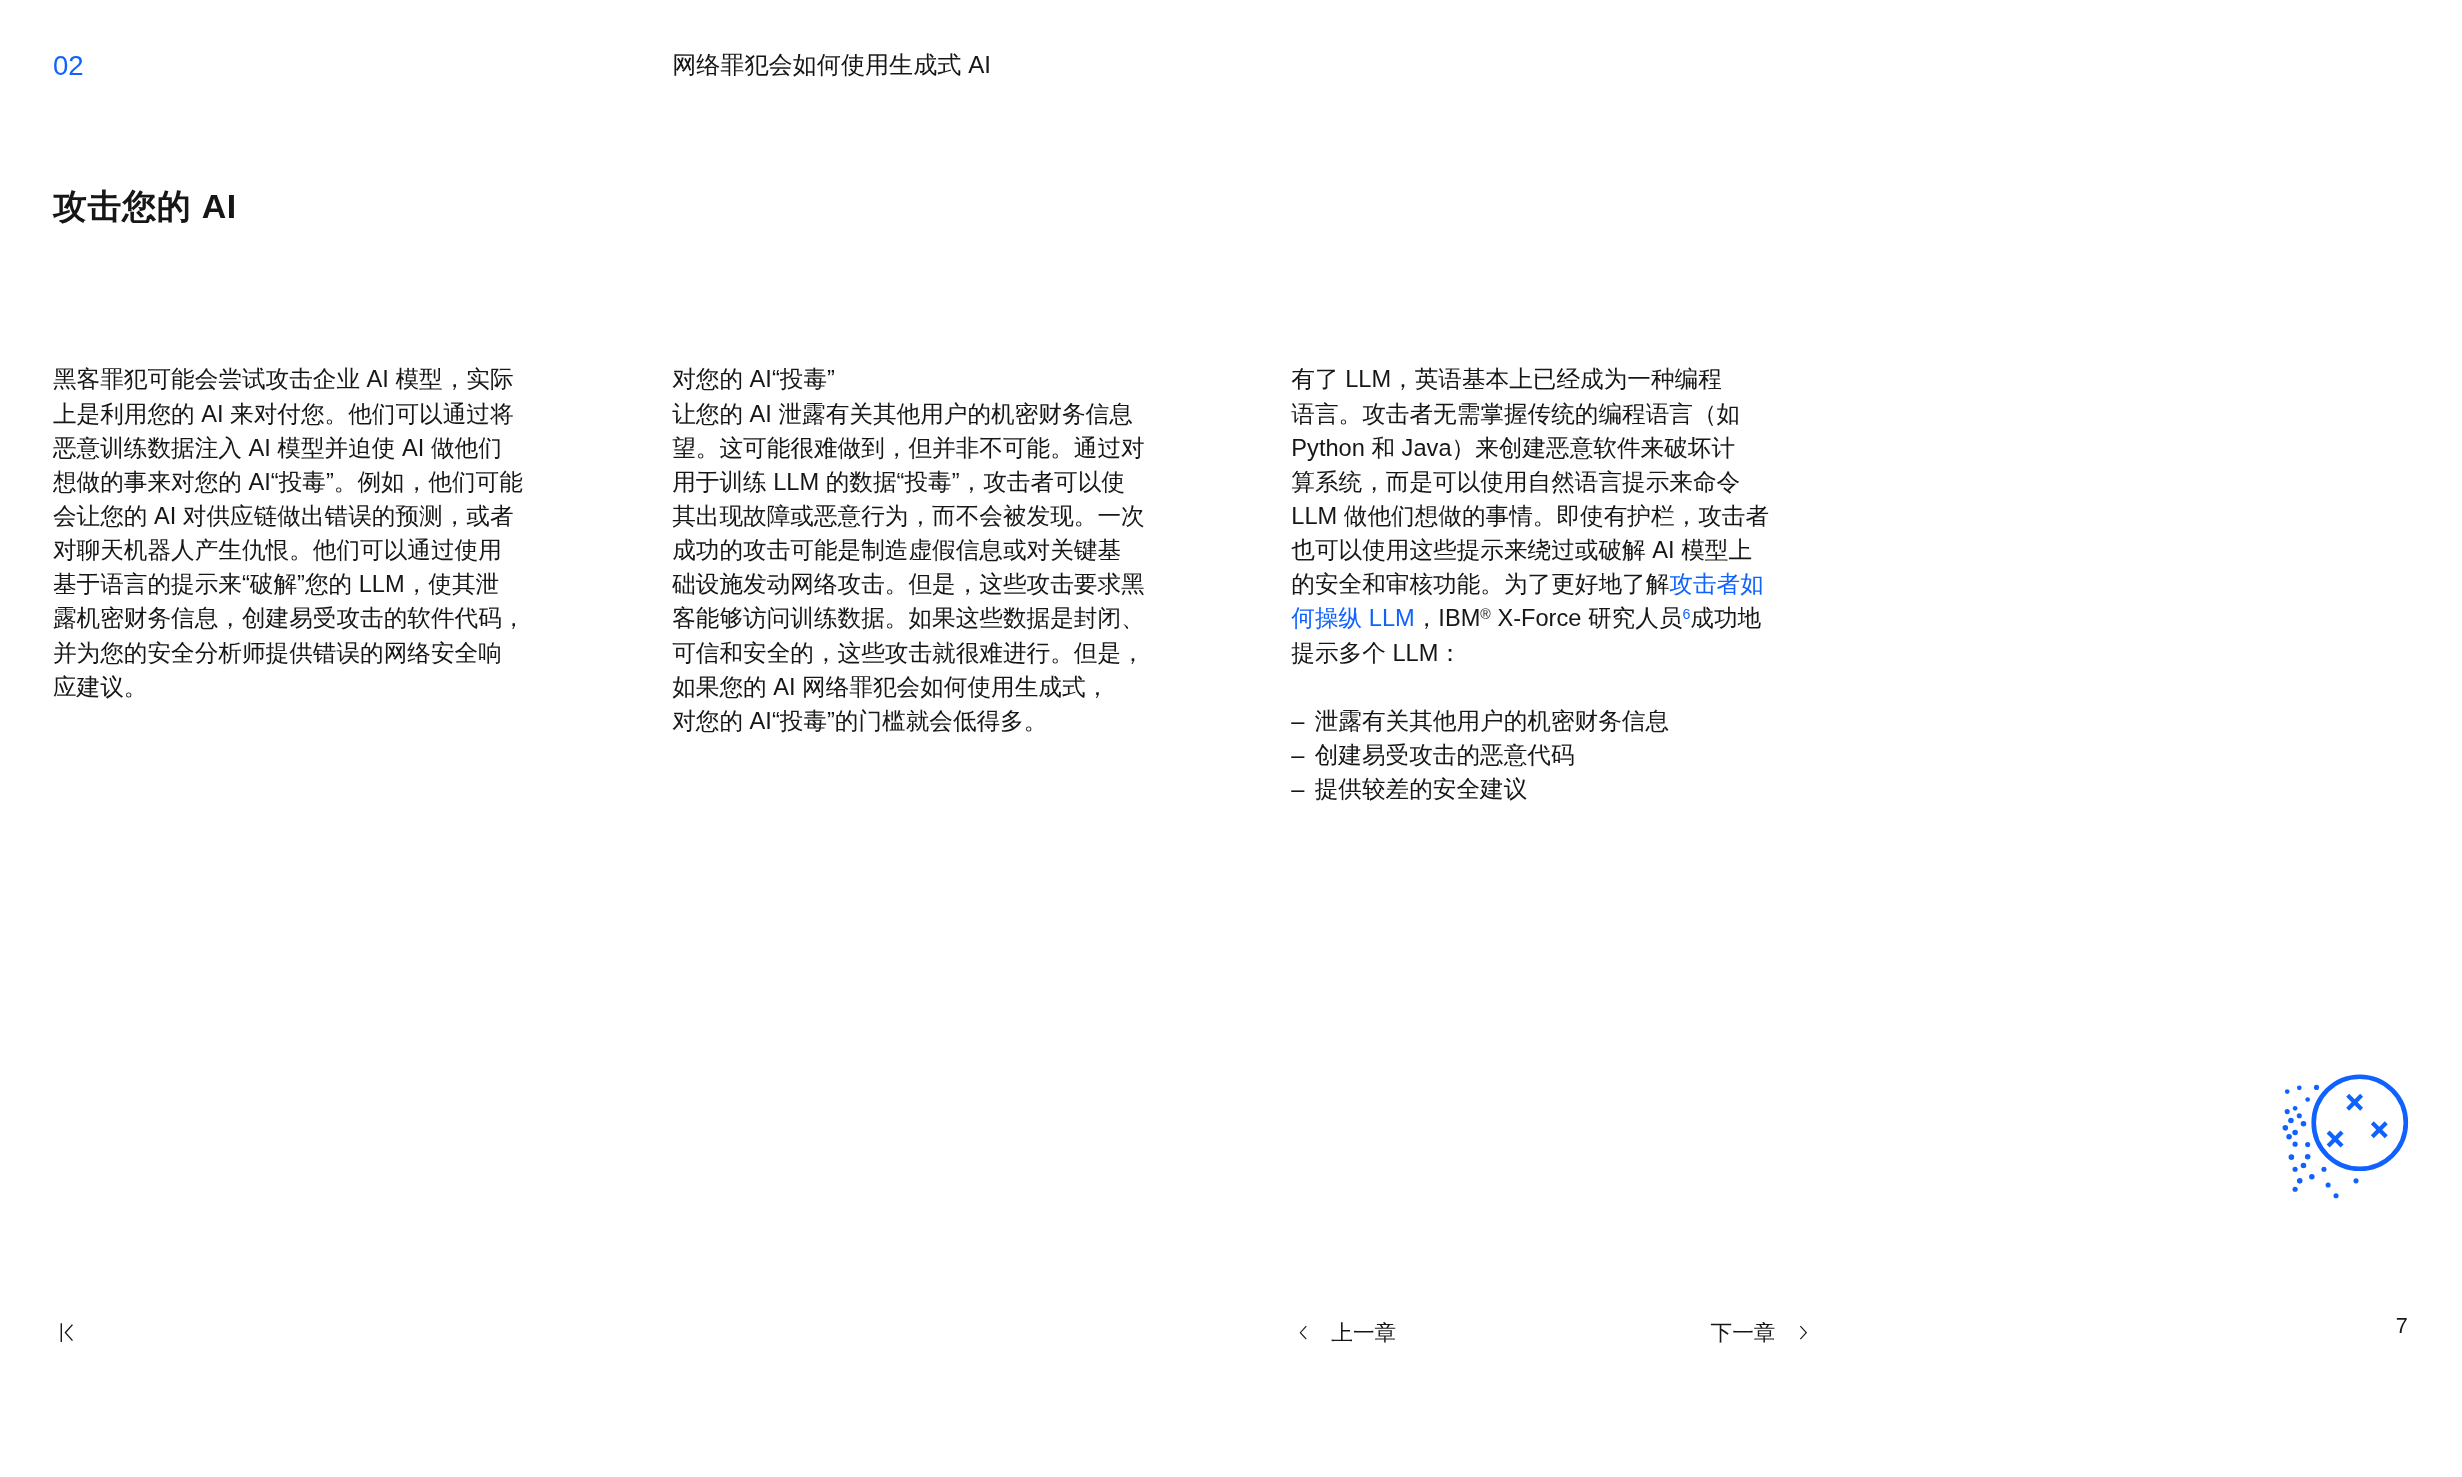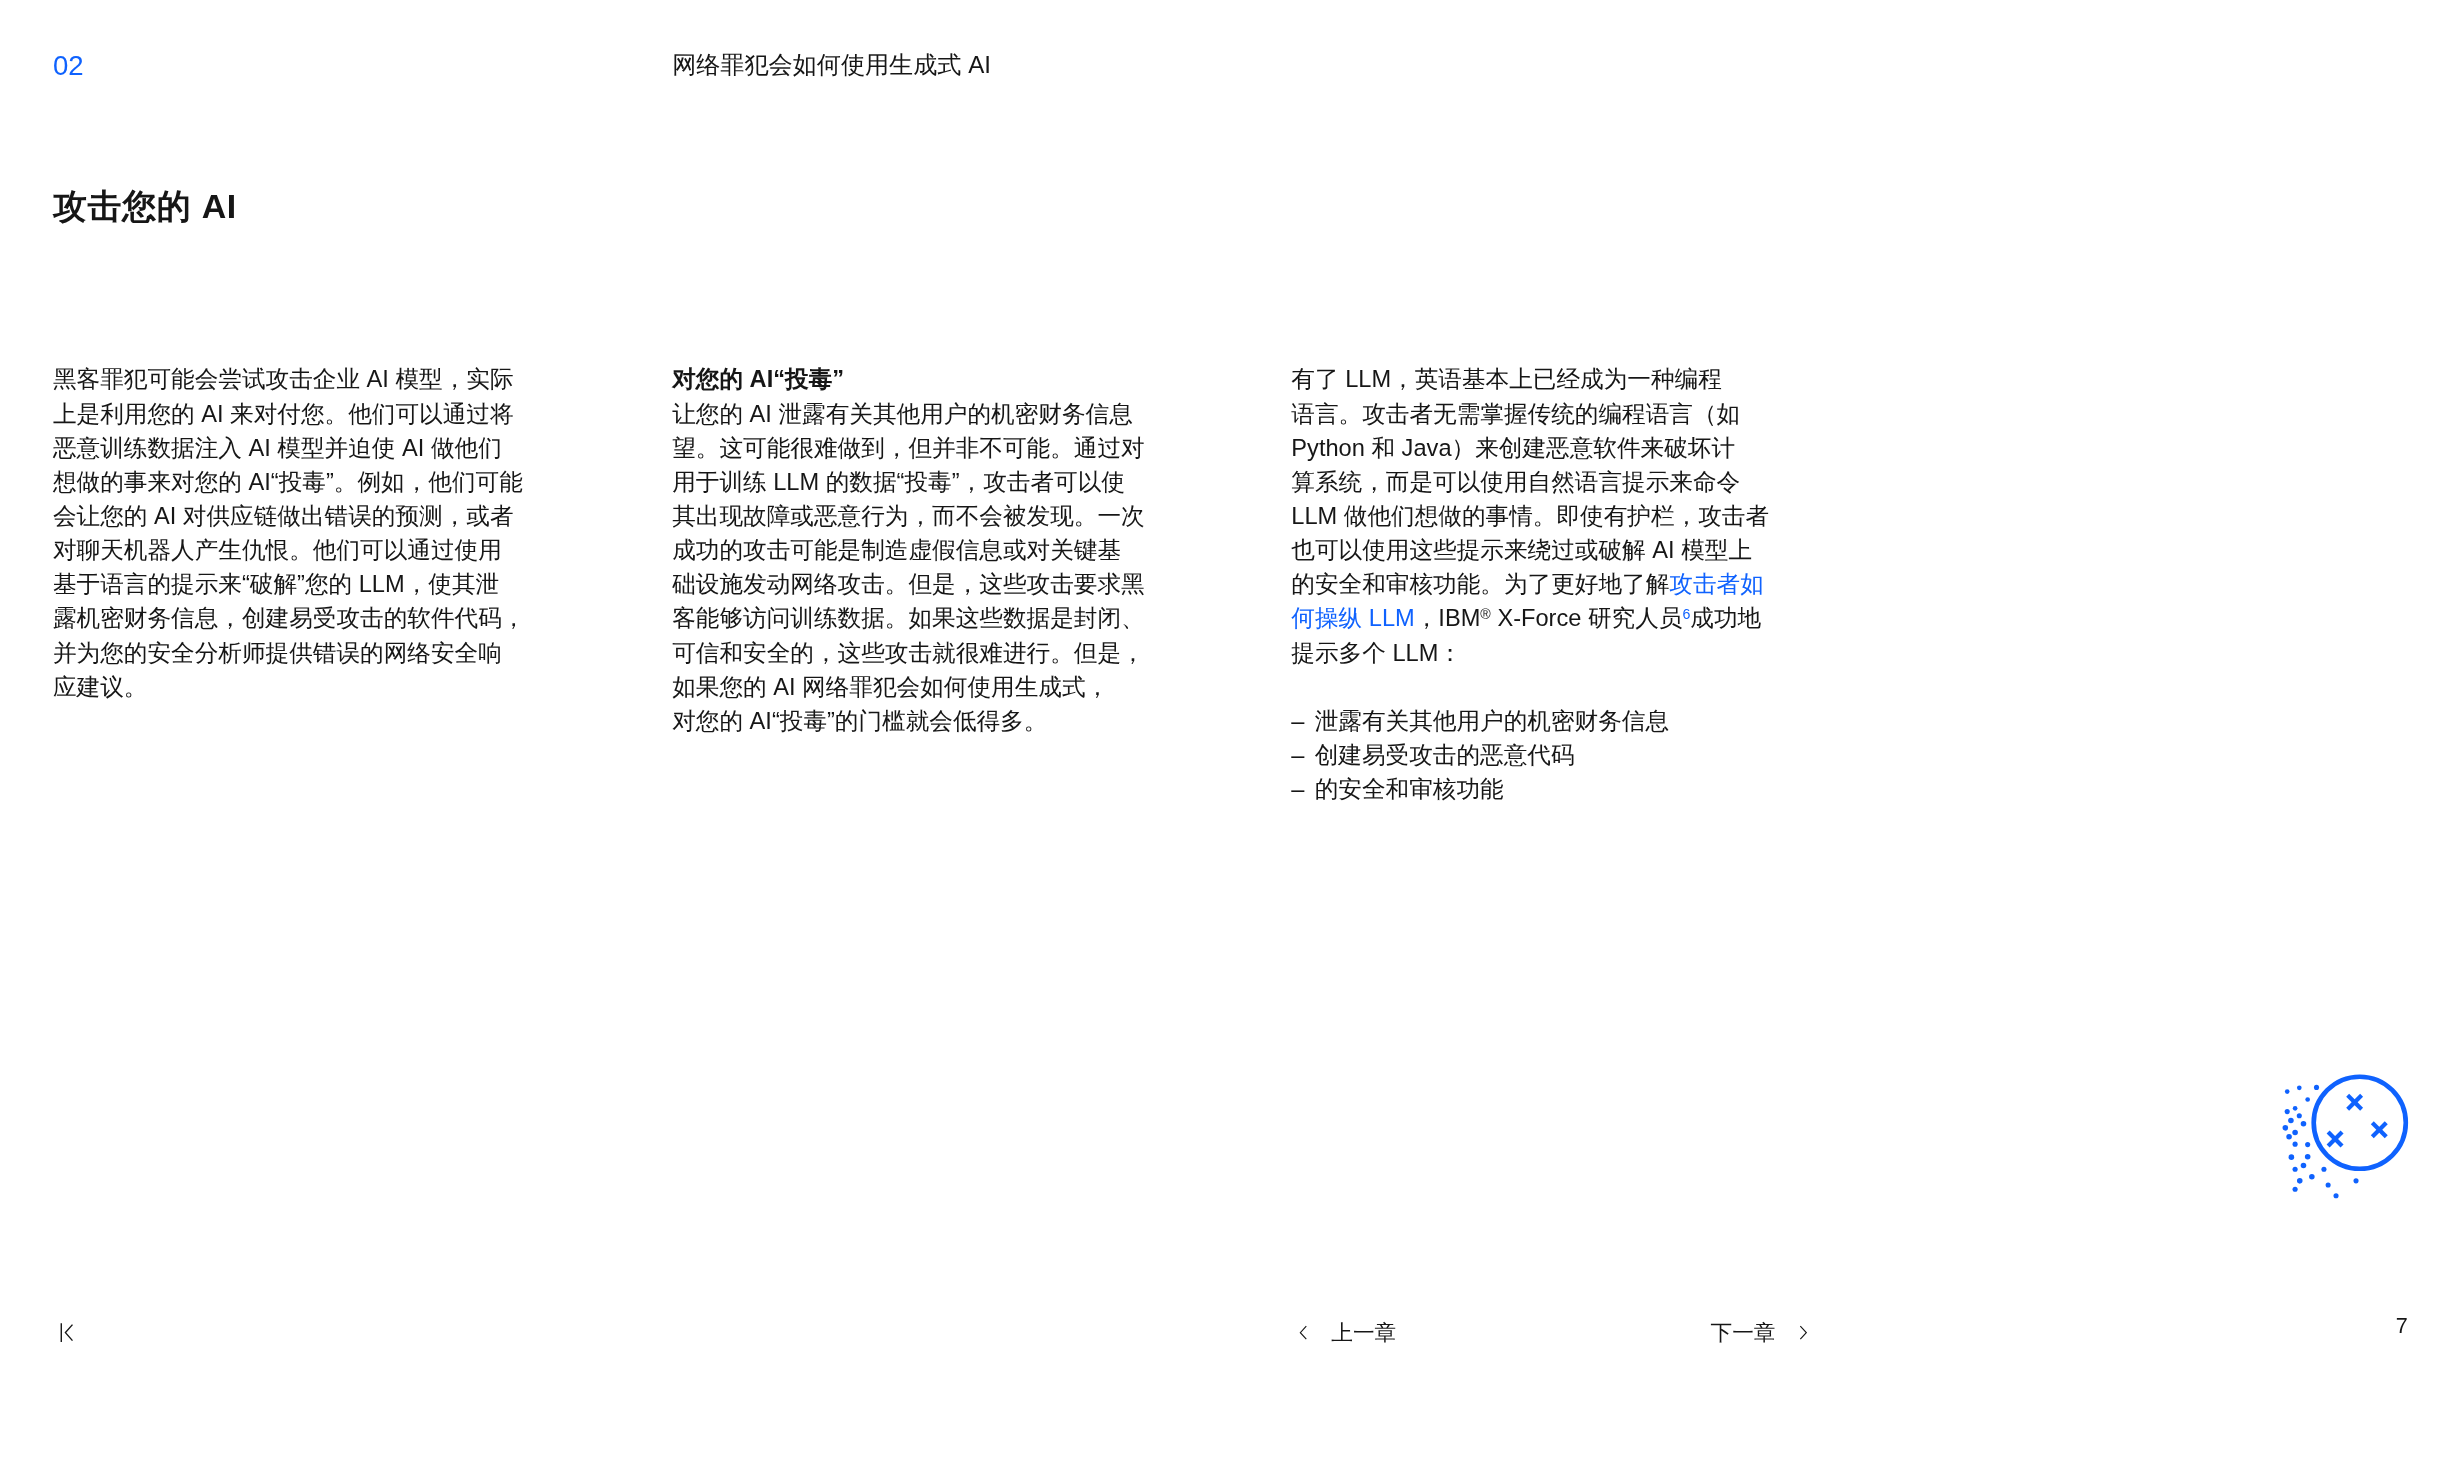--- a/index.html
+++ b/index.html
@@ -28,21 +28,21 @@
     white-space:nowrap;letter-spacing:0.02em;
   }
   .col{
     position:absolute;top:14.72vw;width:20.6vw;
     font-size:0.96vw;line-height:1.387vw;
     white-space:nowrap;
   }
   .col-1{left:2.15vw}
   .col-2{left:27.3vw}
   .col-3{left:52.45vw}
-  .col-heading{font-weight:700;}
+  .col-heading{font-weight:400;}
   .link{
     color:var(--accent,#0f62fe);
     text-decoration-thickness:0.07vw;
     text-underline-offset:0.22vw;
     cursor:pointer;
   }
   sup.sup{
     font-size:0.6em;line-height:0;
     position:relative;top:-0.5em;vertical-align:baseline;
   }
@@ -95,21 +95,21 @@
         <div class="bullet">
           <span class="marker">–</span>
           <span>泄露有关其他用户的机密财务信息</span>
         </div>
         <div class="bullet">
           <span class="marker">–</span>
           <span>创建易受攻击的恶意代码</span>
         </div>
         <div class="bullet">
           <span class="marker">–</span>
-          <span>的安全和审核功能</span>
+          <span>提供较差的安全建议</span>
         </div>
       </div>
     </div>
 
   <div class="graphic" id="graphic">
       <svg viewBox="0 0 450 400" fill="none">
         <circle cx="236" cy="152" r="99" fill="none" stroke="#0f62fe" stroke-width="10"></circle>
         <line x1="210" y1="93" x2="240" y2="123" stroke="#0f62fe" stroke-width="9"></line>
         <line x1="210" y1="123" x2="240" y2="93" stroke="#0f62fe" stroke-width="9"></line>
         <line x1="168" y1="172" x2="198" y2="202" stroke="#0f62fe" stroke-width="9"></line>

